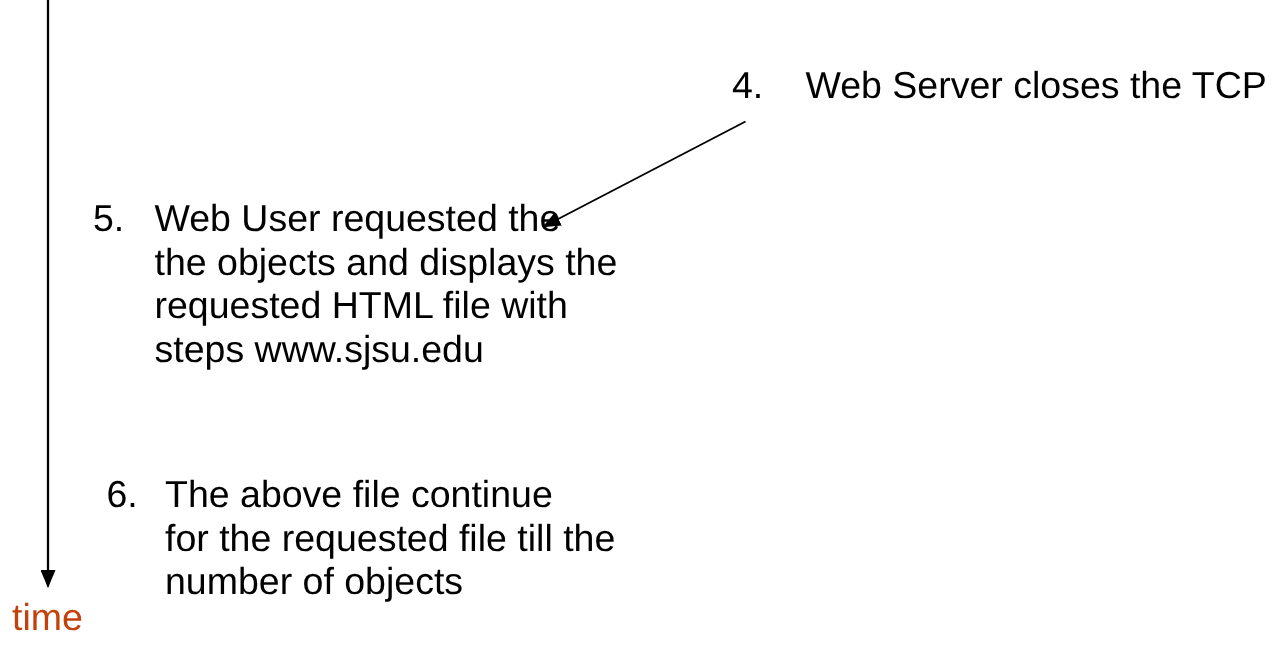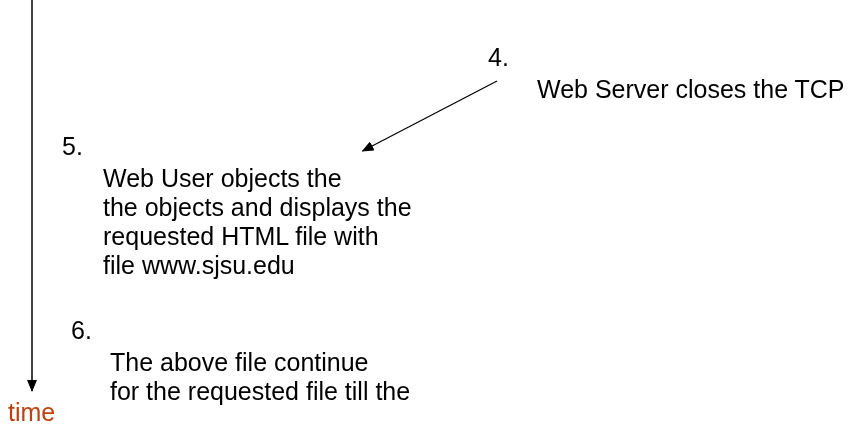--- a/index.html
+++ b/index.html
@@ -30,21 +30,20 @@
     font-size: 25px;
     line-height: 29px;
     color: #000000;
   }
   .step .num {
     flex: 0 0 auto;
     white-space: nowrap;
   }
   .step .lines {
     flex: 0 0 auto;
-    margin-top: 32px;
   }
   .step .lines div {
     white-space: nowrap;
   }
   #step4 { left: 488px; top: 43px; }
   #step4 .num { width: 49px; }
   #step5 { left: 62px;  top: 132px; }
   #step5 .num { width: 41px; }
   #step6 { left: 71px;  top: 316px; }
   #step6 .num { width: 39px; }
@@ -80,30 +79,31 @@
   <div id="step4" class="step">
     <span class="num">4.</span>
     <div class="lines">
       <div>Web Server closes the TCP</div>
     </div>
   </div>
 
   <div id="step5" class="step">
     <span class="num">5.</span>
     <div class="lines">
-      <div>Web User objects the</div>
+      <div>Web User requested the</div>
       <div>the objects and displays the</div>
       <div>requested HTML file with</div>
-      <div>file www.sjsu.edu</div>
+      <div>steps www.sjsu.edu</div>
     </div>
   </div>
 
   <div id="step6" class="step">
     <span class="num">6.</span>
     <div class="lines">
       <div>The above file continue</div>
       <div>for the requested file till the</div>
+      <div>number of objects</div>
     </div>
   </div>
 
   <div id="time-label">time</div>
 
 </div>
 
 </body></html>

